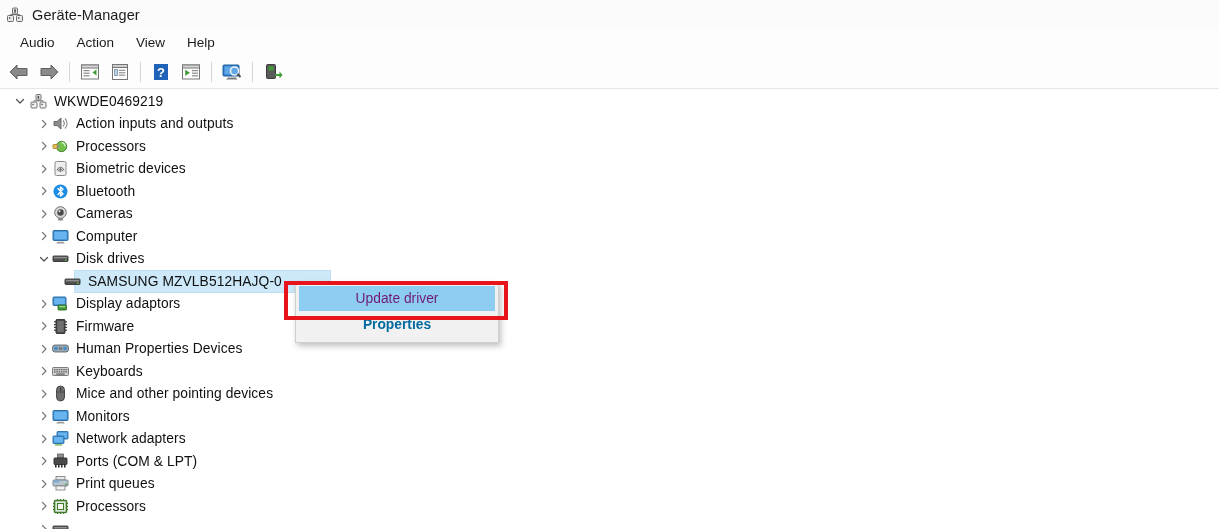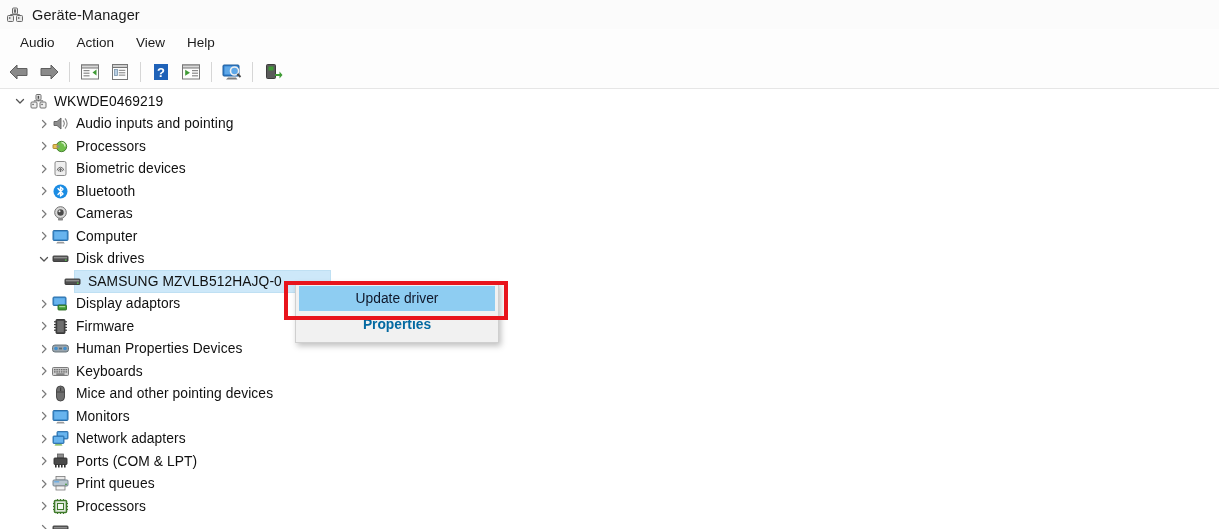--- a/index.html
+++ b/index.html
@@ -72,21 +72,21 @@
   .ctxmenu{
     position:absolute;left:295px;top:282px;width:204px;
     background:#f1f1f1;border:1px solid #cfcfcf;
     box-shadow:2px 3px 6px rgba(0,0,0,.25);
     padding:3px 0 4px 0;box-sizing:border-box;z-index:40;
   }
   .ctxitem{
     height:25px;display:flex;align-items:center;justify-content:center;
     font-size:13.8px;color:#0369a1;margin:0 3px;cursor:default;
   }
-  .ctxitem.hl{background:#8ecdf2;color:#0f172a;}
+  .ctxitem.hl{background:#8ecdf2;color:#701a75;}
   .ctxitem.bold{font-weight:bold;height:27px;}
 
   
   .redbox{
     position:absolute;left:284px;top:281px;width:224px;height:39px;
     border:4px solid #e8141c;box-sizing:border-box;z-index:60;pointer-events:none;
   }
 </style>
 </head>
 <body>
@@ -221,21 +221,21 @@
             <path d="M4.5 2.5 L8 6 L4.5 9.5" fill="none" stroke="#7a7a7a" stroke-width="1.2" stroke-linecap="round" stroke-linejoin="round"></path>
           </svg>
       </div>
       <div class="ico">
         <svg width="17" height="17" viewBox="0 0 17 17">
           <path d="M2 6.5 L5 6.5 L9 3 L9 14 L5 10.5 L2 10.5 Z" fill="#8e8e8e" stroke="#5e5e5e" stroke-width=".9" stroke-linejoin="round"></path>
           <path d="M11 5.5 A4.5 4.5 0 0 1 11 11.5" fill="none" stroke="#8e8e8e" stroke-width="1.2"></path>
           <path d="M13 3.5 A7 7 0 0 1 13 13.5" fill="none" stroke="#8e8e8e" stroke-width="1.2"></path>
         </svg>
       </div>
-      <div class="label">Audio inputs and pointing</div>
+      <div class="label">Action inputs and outputs</div>
     </div>
 
     <div class="row lvl1">
       <div class="chev">
         <svg width="12" height="12" viewBox="0 0 12 12">
             <path d="M4.5 2.5 L8 6 L4.5 9.5" fill="none" stroke="#7a7a7a" stroke-width="1.2" stroke-linecap="round" stroke-linejoin="round"></path>
           </svg>
       </div>
       <div class="ico">
         <svg width="17" height="17" viewBox="0 0 17 17">

